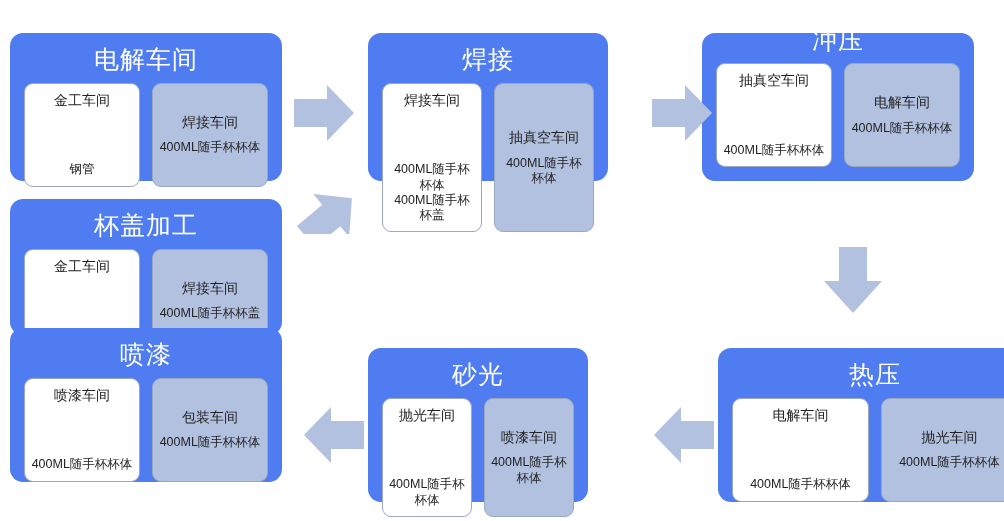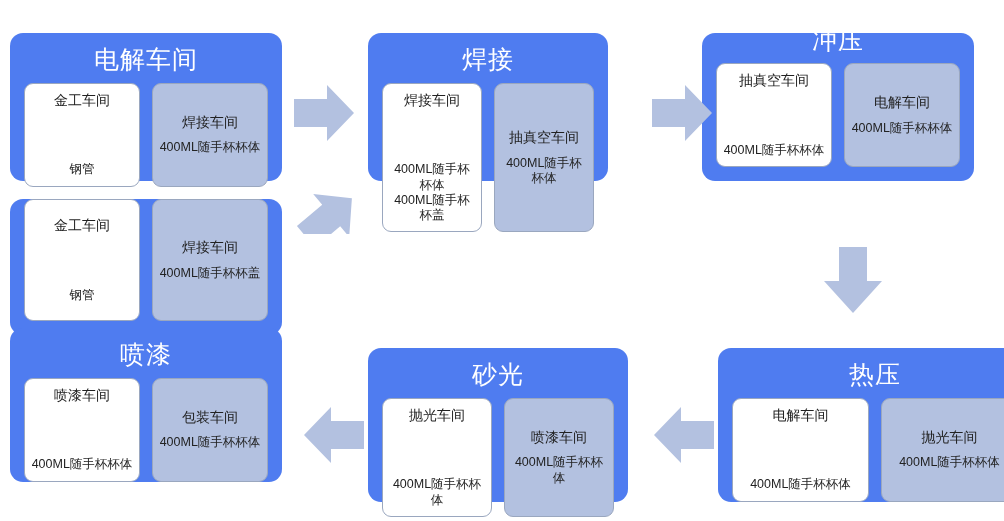--- a/index.html
+++ b/index.html
@@ -101,21 +101,21 @@
     position: absolute;
   }
   .arrow svg { display: block; }
 
   
   #node-cupbody   { left: 10px;  top: 33px;  width: 272px; height: 148px; }
   #node-welding   { left: 368px; top: 33px;  width: 240px; height: 148px; }
   #node-stamping  { left: 702px; top: 33px;  width: 272px; height: 148px; justify-content: flex-end; }
   #node-cuplid    { left: 10px;  top: 199px; width: 272px; height: 136px; }
   #node-painting  { left: 10px;  top: 328px; width: 272px; height: 154px; }
-  #node-sanding   { left: 368px; top: 348px; width: 260px; height: 154px; }
+  #node-sanding   { left: 368px; top: 348px; width: 220px; height: 154px; }
   #node-hotpress  { left: 718px; top: 348px; width: 314px; height: 154px; }
 
   #arrow-cupbody-welding  { left: 294px; top: 82px; }
   #arrow-cuplid-welding   { left: 296px; top: 168px; }
   #arrow-welding-stamping { left: 652px; top: 82px; }
   #arrow-stamping-hotpress{ left: 820px; top: 247px; }
   #arrow-hotpress-sanding { left: 652px; top: 404px; }
   #arrow-sanding-painting { left: 302px; top: 404px; }
 </style>
 </head>
@@ -160,20 +160,21 @@
         <div class="card-sub">400ML随手杯杯体</div>
       </div>
       <div class="card grey">
         <div class="card-title">电解车间</div>
         <div class="card-sub">400ML随手杯杯体</div>
       </div>
     </div>
   </div>
 
   <div class="node" id="node-cuplid">
+    <div class="node-title">杯盖加工</div>
     <div class="cards">
       <div class="card white">
         <div class="card-title">金工车间</div>
         <div class="card-sub">钢管</div>
       </div>
       <div class="card grey">
         <div class="card-title">焊接车间</div>
         <div class="card-sub">400ML随手杯杯盖</div>
       </div>
     </div>

